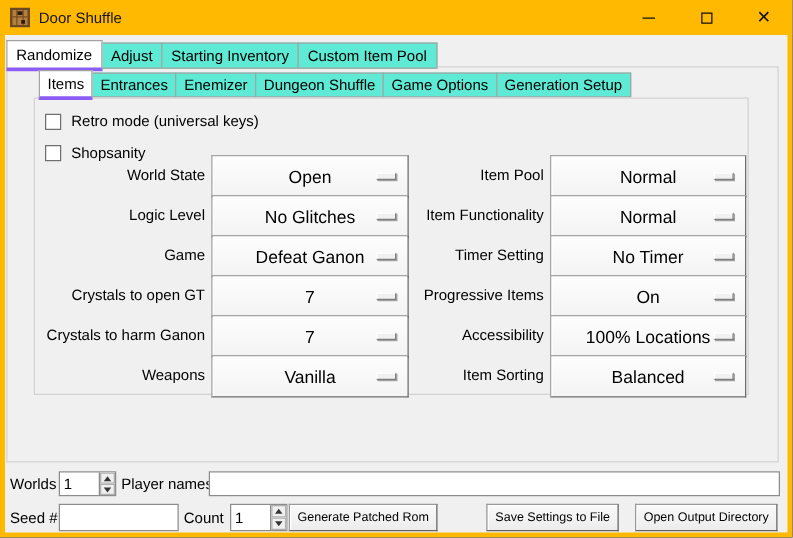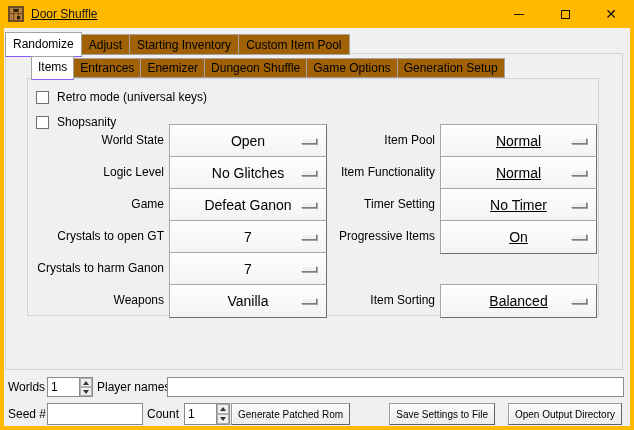--- a/index.html
+++ b/index.html
@@ -5,56 +5,56 @@
   html,body{margin:0;padding:0;background:#555;}
   *{box-sizing:border-box;}
   .window{
     position:relative;width:634px;height:430px;margin:0 auto;
     background:var(--window_border,#FFB900);
     font-family:"Liberation Sans","DejaVu Sans",sans-serif;
     font-size:12px;color:#000;overflow:hidden;
   }
   
   .titlebar{position:absolute;left:0;top:0;width:634px;height:28px;
-    background:var(--titlebar,#FFB900);display:flex;align-items:center;text-decoration:underline;}
+    background:var(--titlebar,#FFB900);display:flex;align-items:center;}
   .app-icon{width:16px;height:16px;margin-left:8px;flex:0 0 auto;}
   .title-text{margin-left:7px;color:#151515;}
   .caption-group{position:absolute;right:0;top:0;height:28px;display:flex;}
   .cap{width:46px;height:28px;display:flex;align-items:center;justify-content:center;background:transparent;border:none;padding:0;cursor:default;}
   .glyph-min{width:10px;height:0;border-top:1px solid #111;display:block;}
   .glyph-max{width:9px;height:9px;border:1px solid #111;display:block;}
   .glyph-close{font-size:14px;line-height:1;color:#111;font-family:"DejaVu Sans",sans-serif;}
   
   .client{position:absolute;left:4px;top:28px;width:626px;height:398px;background:var(--background,#F0F0F0);}
   
   .tabs{position:absolute;display:flex;align-items:flex-end;}
-  .tab{border:1px solid #a3a3a3;background:#a16207;padding:0 7px;height:21px;line-height:20px;
+  .tab{border:1px solid #a3a3a3;background:#5eead4;padding:0 7px;height:21px;line-height:20px;
        margin-bottom:2px;margin-left:-1px;white-space:nowrap;position:relative;z-index:1;cursor:default;}
   .tab:first-child{margin-left:0;}
-  .tab.active{background:#ffffff;height:25px;line-height:22px;margin-bottom:0;z-index:3;border-bottom:1px solid #8b5cf6;}
+  .tab.active{background:#ffffff;height:25px;line-height:22px;margin-bottom:0;z-index:3;border-bottom:3px solid #8b5cf6;}
   .tabs-main{top:2px;left:1px;height:27px;}
   .tabs-sub{top:28px;left:27px;height:24px;}
   .tabs-sub .tab{height:20px;line-height:19px;padding:0 6px;}
   .tabs-sub .tab.active{height:24px;line-height:21px;}
   
   .panel-outer{position:absolute;left:1px;top:25px;width:618px;height:317px;border:1px solid #d2d2d2;background:var(--background,#F0F0F0);}
   .panel-inner{position:absolute;left:23px;top:50px;width:572px;height:238px;border:1px solid #d2d2d2;background:var(--background,#F0F0F0);z-index:2;}
   
   .checkrow{position:absolute;left:32px;display:flex;align-items:center;height:14px;z-index:4;cursor:default;}
   .checkbox{width:13px;height:13px;background:#fff;border:1px solid #6f6f6f;margin-right:8px;flex:0 0 auto;}
   
   .optrow{position:absolute;height:25px;display:flex;align-items:center;z-index:4;}
   .optlabel{display:inline-block;text-align:right;padding-right:5px;line-height:25px;white-space:nowrap;}
   .optrow.left{left:26px;}  .optrow.left .optlabel{width:139px;}
   .optrow.right{left:326px;}.optrow.right .optlabel{width:110px;}
   .dd{position:relative;height:15px;border:1px solid #a6a6a6;border-right-color:#6e6e6e;border-bottom-color:#6e6e6e;
       background:linear-gradient(#fefefe,#f3f3f3);box-shadow:inset 1px 1px 0 #ffffff;
       display:flex;align-items:center;justify-content:center;font-size:14px;padding:16px;cursor:default;
       font-family:"Liberation Sans","DejaVu Sans",sans-serif;}
-  .optrow.left .dd{width:158px;} .optrow.right .dd{width:157px;text-decoration:underline;}
+  .optrow.left .dd{width:158px;} .optrow.right .dd{width:157px;}
   .dd-ind{position:absolute;right:9px;top:50%;transform:translateY(-50%);width:16px;height:6px;
       background:#f1f1f1;border:1px solid;border-color:#ffffff #7d7d7d #7d7d7d #ffffff;
       box-shadow:1px 1px 0 rgba(90,90,90,.55);}
   
   .blabel{position:absolute;line-height:20px;white-space:nowrap;z-index:4;}
   .inp{position:absolute;background:#fff;border:1px solid #8c8c8c;font-size:12px;padding:0 3px;
        font-family:"Liberation Sans","DejaVu Sans",sans-serif;z-index:4;}
   .spin{position:absolute;background:#fff;border:1px solid #8c8c8c;display:flex;z-index:4;}
   .spin-val{flex:1;padding-left:3px;display:flex;align-items:center;}
   .spin-btns{width:13px;display:flex;flex-direction:column;border-left:1px solid #8c8c8c;}
@@ -190,20 +190,27 @@
           <span class="dd-ind"></span>
         </button>
     </div>
     <div class="optrow right" style="top:196px">
       <span class="optlabel">Progressive Items</span>
       <button class="dd">
           <span>On</span>
           <span class="dd-ind"></span>
         </button>
     </div>
+    <div class="optrow right" style="top:228px">
+      <span class="optlabel">Accessibility</span>
+      <button class="dd">
+          <span>100% Locations</span>
+          <span class="dd-ind"></span>
+        </button>
+    </div>
     <div class="optrow right" style="top:260px">
       <span class="optlabel">Item Sorting</span>
       <button class="dd">
           <span>Balanced</span>
           <span class="dd-ind"></span>
         </button>
     </div>
 
     <span class="blabel" style="left:4px;top:349px;">Worlds</span>
     <div class="spin" style="left:43px;top:349px;width:46px;height:20px;">

